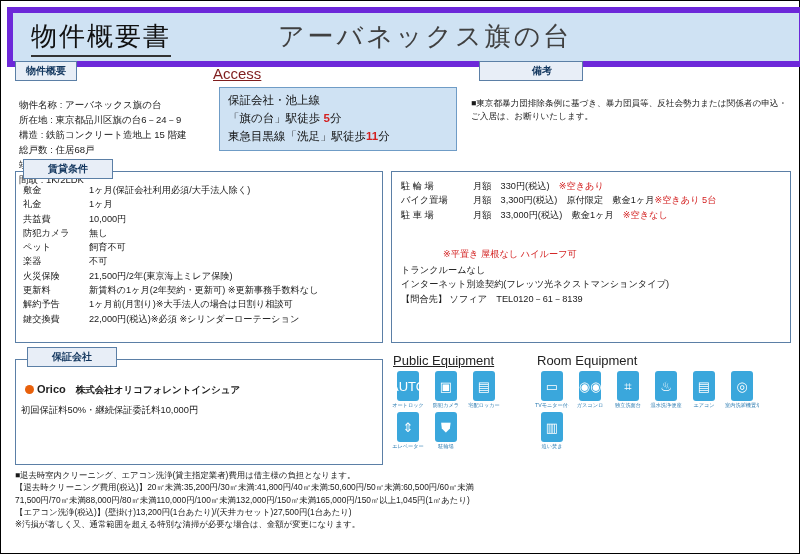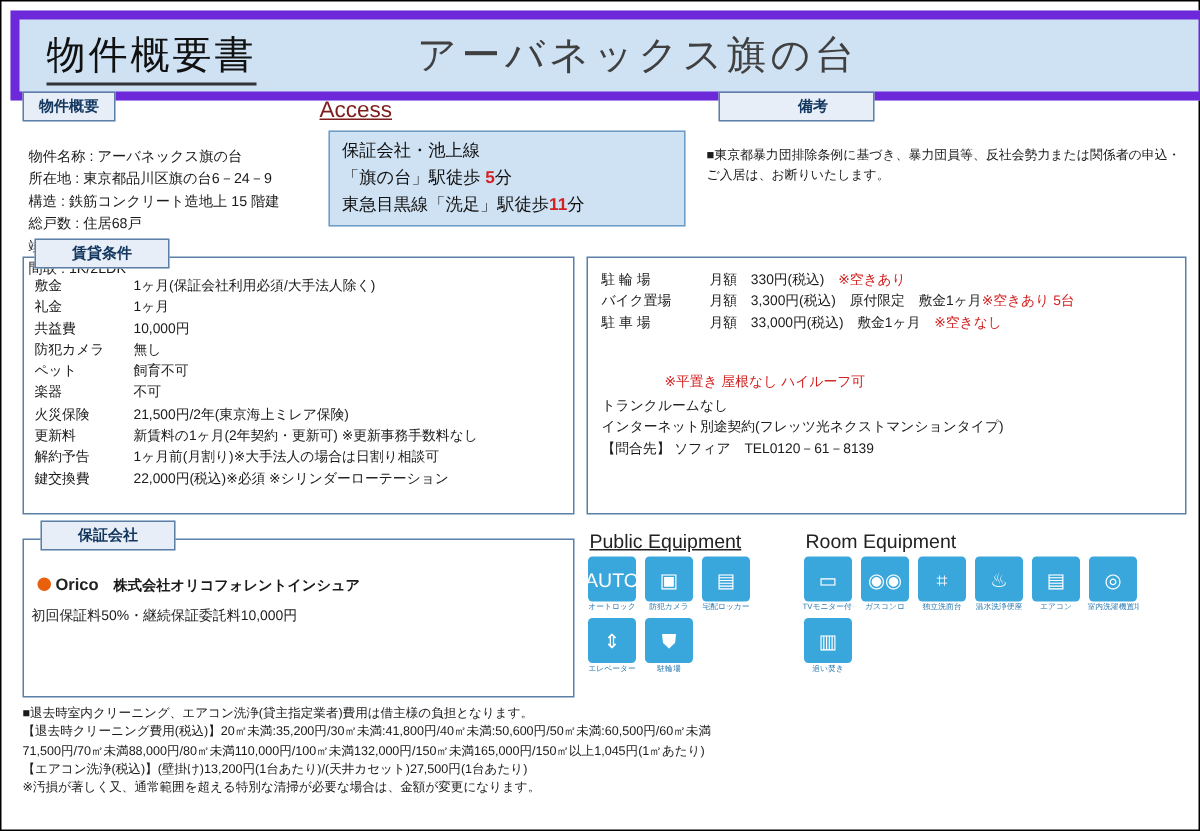--- a/index.html
+++ b/index.html
@@ -89,21 +89,21 @@
   .gua-line{position:absolute;left:20px;top:403px;font-size:9.3px;}
   .gua-note{position:absolute;left:28px;top:428px;width:330px;font-size:8.8px;line-height:13px;color:#333;}
 
   
   .eq-title{position:absolute;font-size:13px;color:#222;}
   .pe-title{left:392px;top:352px;text-decoration:underline;}
   .re-title{left:536px;top:352px;}
   .icon-grid{position:absolute;display:flex;flex-wrap:wrap;}
   .icon{width:34px;margin-right:4px;margin-bottom:4px;text-align:center;}
   .icon .gl{
-    width:32px;height:30px;margin:0 auto;
+    width:22px;height:30px;margin:0 auto;
     background:#3aa7dc;border-radius:3px;
     position:relative;color:#fff;font-size:13px;
     display:flex;align-items:center;justify-content:center;
     line-height:1;
   }
   .icon .cap{font-size:5.2px;color:#2a7ab0;margin-top:1px;line-height:6px;white-space:nowrap;overflow:hidden;}
   .pe-grid{left:390px;top:370px;width:140px;}
   .re-grid{left:534px;top:370px;width:258px;}
 
   

